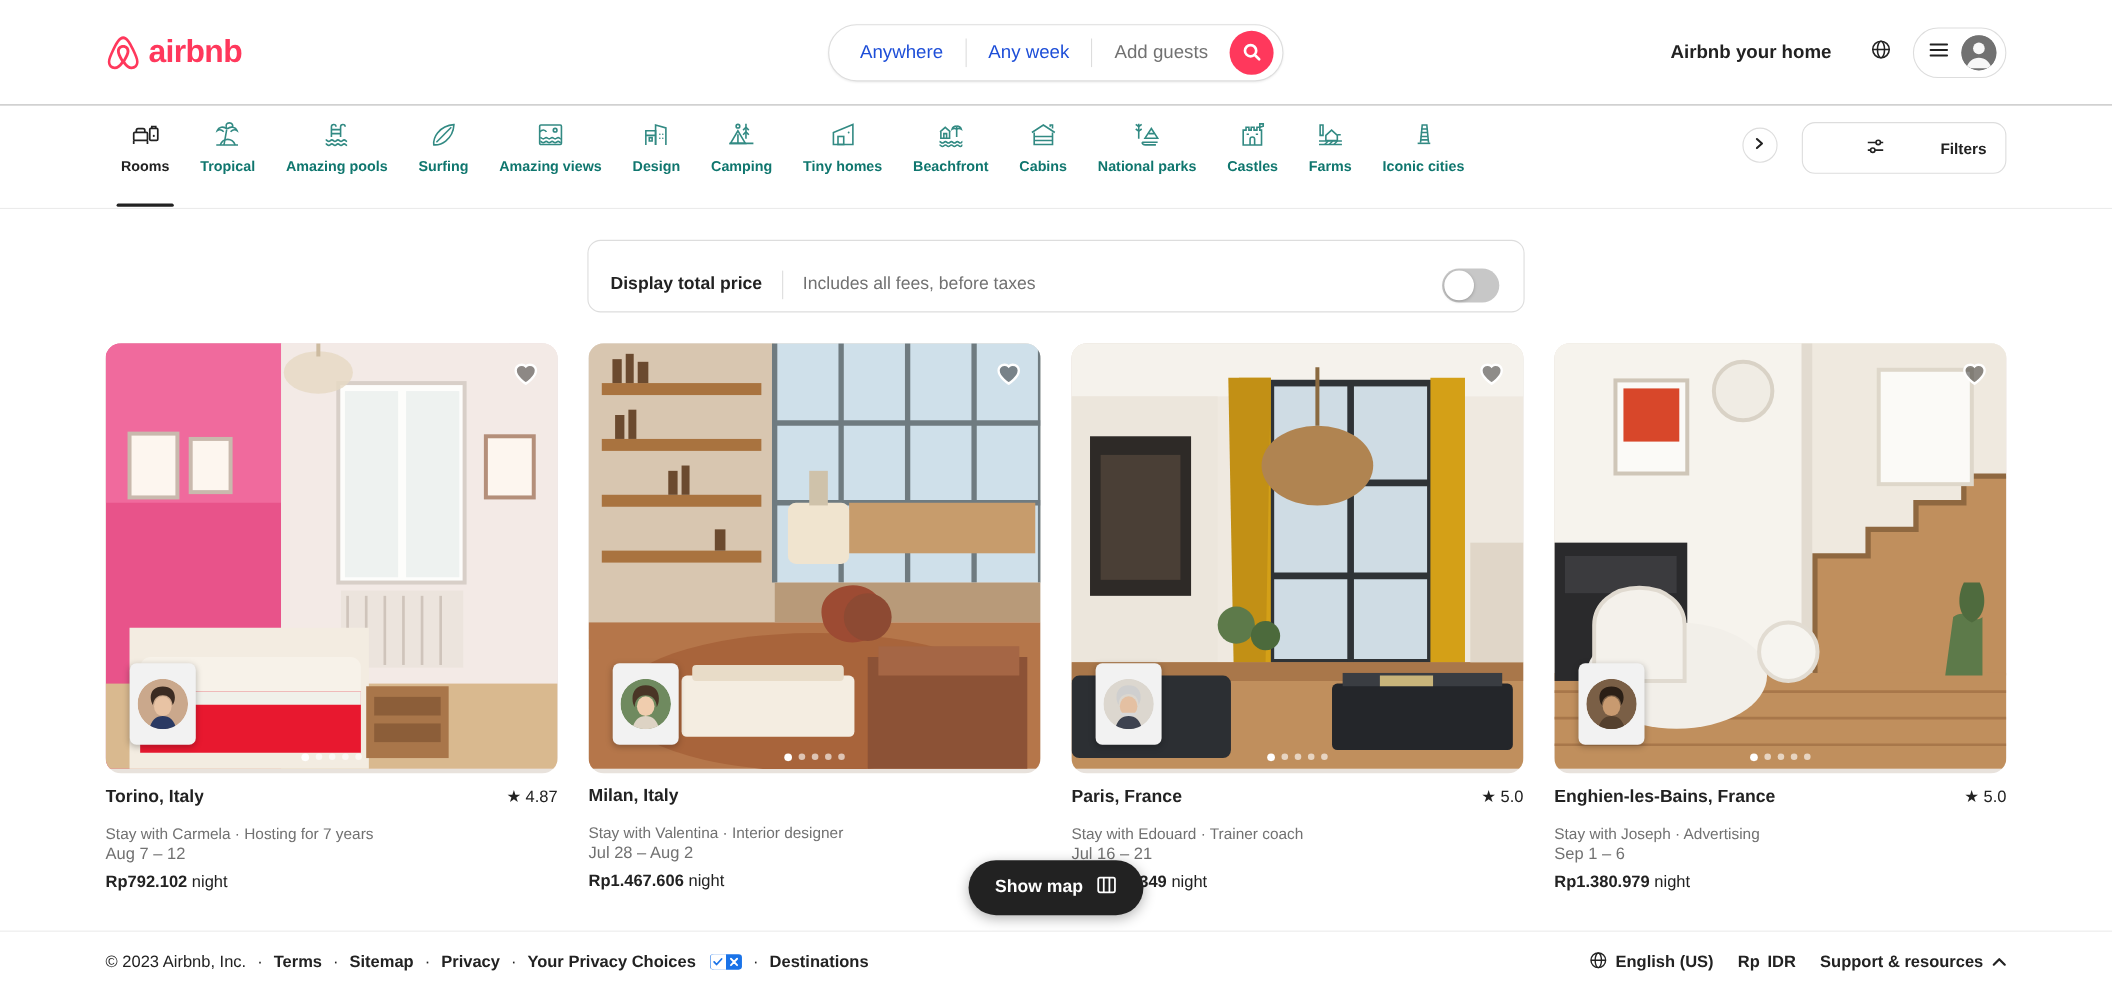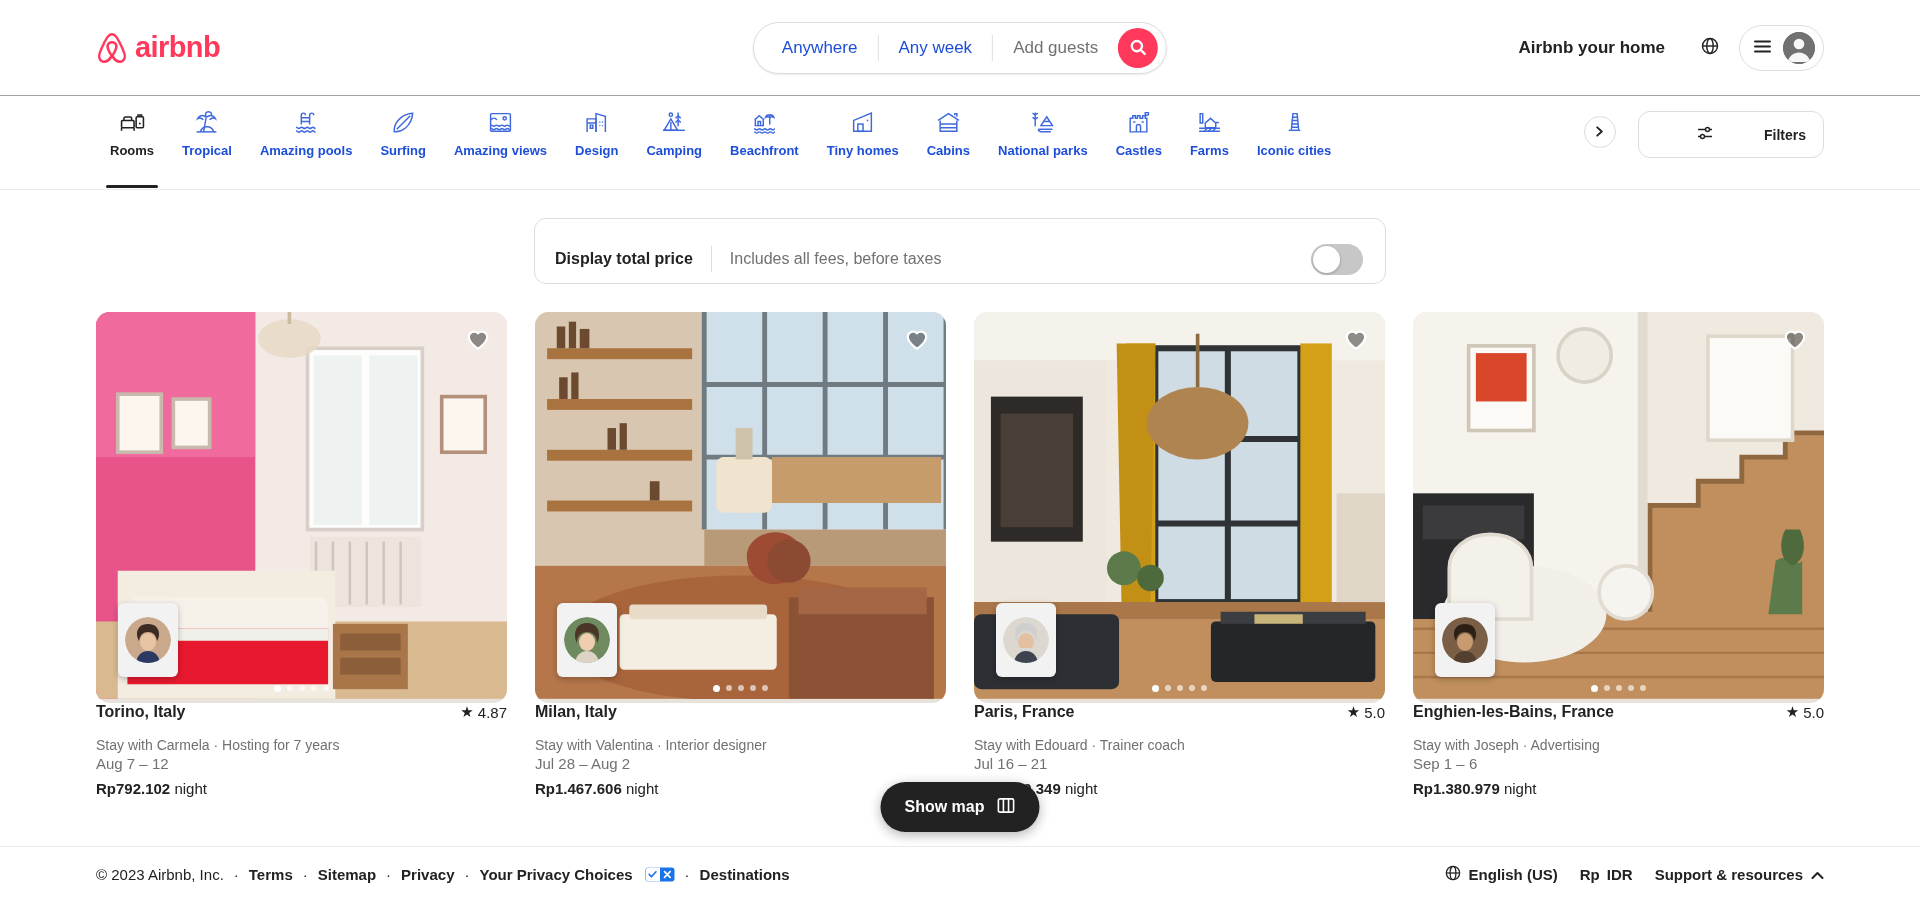--- a/index.html
+++ b/index.html
@@ -61,21 +61,21 @@
     display: flex; align-items: center;
     padding: 0 96px;
     border-bottom: 1px solid #ebebeb;
     background: #fff;
     position: relative;
   }
   .cat-scroll { display: flex; align-items: flex-start; gap: 0; flex: 1; overflow: hidden; height: 94px; padding-top: 14px; }
   .cat {
     display: flex; flex-direction: column; align-items: center; gap: 7px;
     min-width: 64px; padding: 0 14px 0 14px;
-    color: #1d4ed8; cursor: pointer; position: relative; flex: 0 0 auto;
+    color: #0f766e; cursor: pointer; position: relative; flex: 0 0 auto;
     height: 78px;
   }
   .cat .cat-ico { height: 26px; display:flex; align-items:center; justify-content:center; opacity: .85; }
   .cat .cat-lbl { font-size: 13px; font-weight: 600; white-space: nowrap; line-height: 16px; }
   .cat.active { color: #222222; }
   .cat.active .cat-ico { opacity: 1; }
   .cat.active::after {
     content: ""; position: absolute; left: 10px; right: 10px; bottom: 0;
     height: 3px; background: #222222; border-radius: 2px;
   }
@@ -137,21 +137,21 @@
     position: absolute; left: 22px; bottom: 26px;
     width: 60px; height: 74px; background: #f2f2f2; border-radius: 6px;
     box-shadow: 0 2px 6px rgba(0,0,0,0.25);
     display: flex; align-items: center; justify-content: center;
   }
   .host-badge .face { width: 46px; height: 46px; border-radius: 50%; overflow: hidden; position: relative; }
   .dots { position: absolute; left: 0; right: 0; bottom: 11px; display: flex; justify-content: center; gap: 6px; }
   .dot { width: 6px; height: 6px; border-radius: 50%; background: rgba(255,255,255,0.62); }
   .dot.on { background: #ffffff; width: 7px; height: 7px; }
 
-  .card-row1 { display: flex; align-items: baseline; gap: 8px; }
+  .card-row1 { display: flex; align-items: baseline; margin-top: 12px; gap: 8px; }
   .card-title { font-size: 16px; font-weight: 600; color: #222; white-space: nowrap; overflow: hidden; text-overflow: ellipsis; }
   .card-rating { margin-left: auto; display: flex; align-items: center; gap: 4px; font-size: 15px; color: #222; white-space: nowrap; }
   .card-sub { font-size: 14px; color: #717171; margin-top: 16px; white-space: nowrap; overflow: hidden; text-overflow: ellipsis; }
   .card-dates { font-size: 15px; color: #717171; margin-top: 2px; }
   .card-price { font-size: 15px; color: #222; margin-top: 8px; }
   .card-price b { font-weight: 700; }
 
   
   .showmap {
     position: absolute; left: 50%; transform: translateX(-50%);
@@ -334,42 +334,42 @@
             <path d="M8.5 11.5 8.5 19.5"></path>
             <path d="M1 19.5h21"></path>
           </svg>
         </span>
         <span class="cat-lbl">Camping</span>
       </div>
 
       <div class="cat">
         <span class="cat-ico">
           <svg width="25" height="25" viewBox="0 0 24 24" fill="none" stroke="currentColor" stroke-width="1.4">
+            <path d="M3.5 20.5V10L20.5 3v17.5Z"></path>
+            <rect x="7.5" y="13.5" width="5" height="7"></rect>
+            <circle cx="16.8" cy="10" r=".8" fill="currentColor" stroke="none"></circle>
+          </svg>
+        </span>
+        <span class="cat-lbl">Tiny homes</span>
+      </div>
+
+      <div class="cat">
+        <span class="cat-ico">
+          <svg width="25" height="25" viewBox="0 0 24 24" fill="none" stroke="currentColor" stroke-width="1.4">
             <path d="M2.5 9.5 7 5.5l4.5 4"></path>
               <path d="M3.2 9.5v5.5h7.6V9.5"></path>
               <path d="M5.8 15V11h2.4v4"></path>
             <path d="M17 14V4.5"></path>
               <path d="M17 4.5c-2.2 0-3.6 1.2-4 2.6 1.3-.8 2.8-.7 4-.1"></path>
             <path d="M17 4.5c2.2 0 3.6 1.2 4 2.6-1.3-.8-2.8-.7-4-.1"></path>
             <path d="M2 18c1.3 0 1.3 1.2 2.6 1.2S5.9 18 7.2 18s1.3 1.2 2.6 1.2S11.1 18 12.4 18s1.3 1.2 2.6 1.2S16.3 18 17.6 18s1.3 1.2 2.6 1.2 1.2-1.2 1.8-1.2"></path>
             <path d="M2 21c1.3 0 1.3 1.2 2.6 1.2S5.9 21 7.2 21s1.3 1.2 2.6 1.2S11.1 21 12.4 21s1.3 1.2 2.6 1.2S16.3 21 17.6 21s1.3 1.2 2.6 1.2 1.2-1.2 1.8-1.2"></path>
           </svg>
         </span>
         <span class="cat-lbl">Beachfront</span>
-      </div>
-
-      <div class="cat">
-        <span class="cat-ico">
-          <svg width="25" height="25" viewBox="0 0 24 24" fill="none" stroke="currentColor" stroke-width="1.4">
-            <path d="M3.5 20.5V10L20.5 3v17.5Z"></path>
-            <rect x="7.5" y="13.5" width="5" height="7"></rect>
-            <circle cx="16.8" cy="10" r=".8" fill="currentColor" stroke="none"></circle>
-          </svg>
-        </span>
-        <span class="cat-lbl">Tiny homes</span>
       </div>
 
       <div class="cat">
         <span class="cat-ico">
           <svg width="25" height="25" viewBox="0 0 24 24" fill="none" stroke="currentColor" stroke-width="1.4">
             <path d="M2 10 12 3.5 22 10"></path>
             <path d="M4 10v10.5h16V10"></path>
             <path d="M4 13.5h16M4 17h16"></path>
             <path d="M20 6.5V3.5h-2v1.6"></path>
           </svg>

